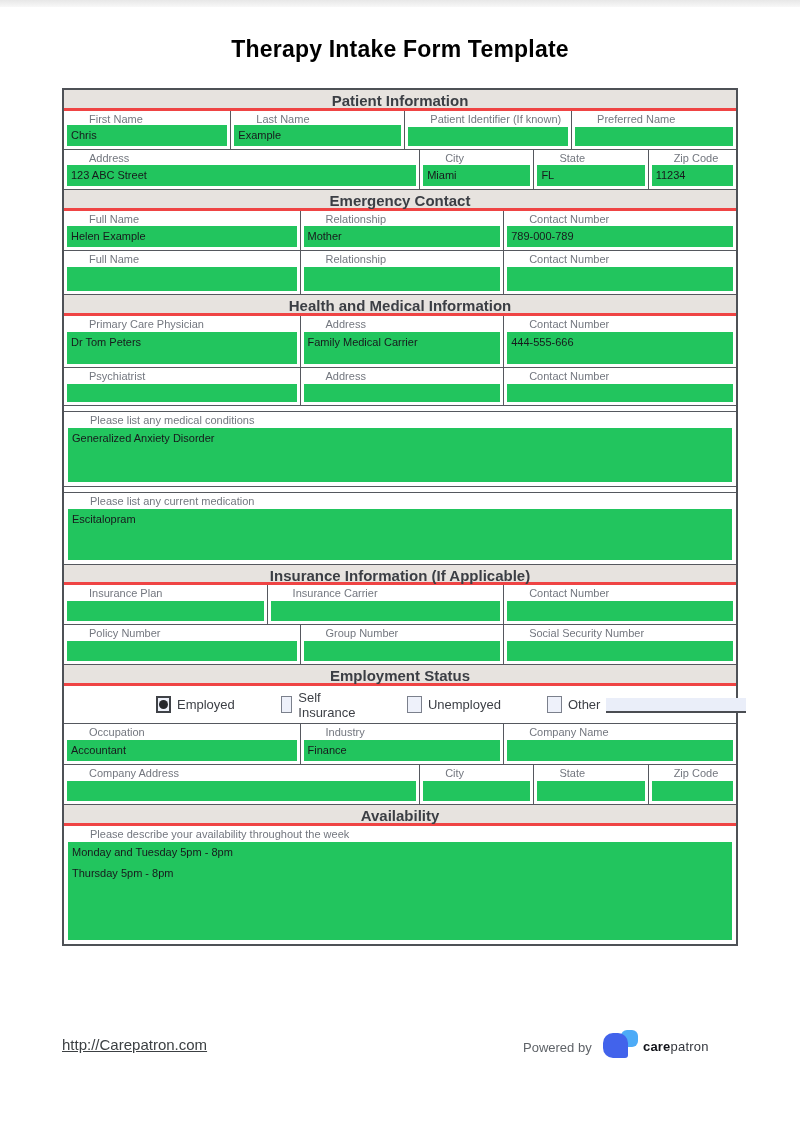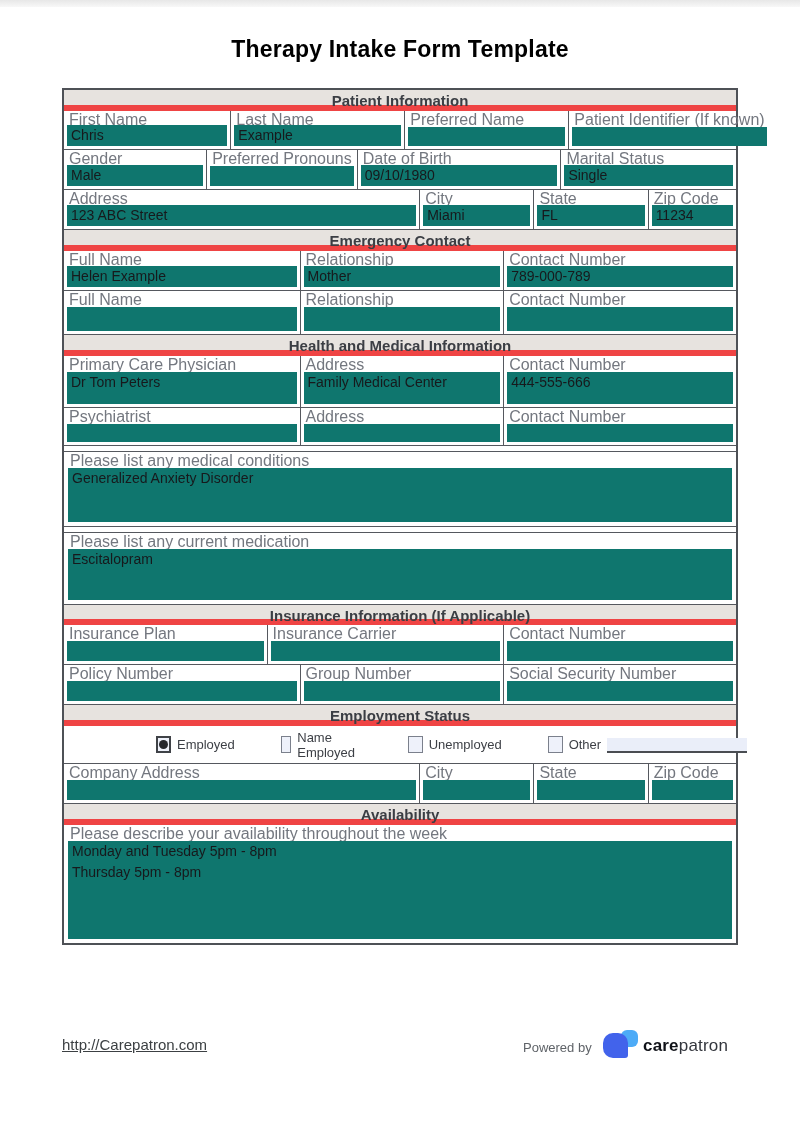--- a/index.html
+++ b/index.html
@@ -6,27 +6,27 @@
   body { font-family:"Liberation Sans", sans-serif; }
   .page { position:relative; width:800px; height:1137px; background:#fff; overflow:hidden; }
   .topstrip { position:absolute; top:0; left:0; right:0; height:7px;
               background:linear-gradient(#e7e7e7,#f8f8f8); }
   .title { position:absolute; top:36px; left:0; width:100%; text-align:center;
            font-size:23px; font-weight:bold; color:#000; letter-spacing:.2px; }
   .form { position:absolute; top:88px; left:62px; width:676px;
           border:2px solid #4e5156; box-sizing:border-box; background:#fff; }
   .sec-h { height:21px; line-height:21px; text-align:center; font-weight:bold;
            font-size:15px; color:#3b3e44; background:#e7e3df;
-           border-bottom:6px solid #ef4444; box-sizing:border-box; }
+           border-bottom:3px solid #ef4444; box-sizing:border-box; }
   .row { display:flex; border-bottom:1px solid #55585e; box-sizing:border-box; }
   .cell { box-sizing:border-box; border-right:1px solid #55585e;
           padding:2px 3px 3px 3px; display:flex; flex-direction:column; }
   .cell:last-child { border-right:none; }
-  .lbl { font-size:16px; color:#73777f; line-height:13px; padding:0 2px 1px 2px; white-space:nowrap; overflow:hidden; }
-  .val { background:#0f766e; flex:1; font-size:14px; color:#17191c;
+  .lbl { font-size:11px; color:#73777f; line-height:13px; padding:0 2px 1px 2px; white-space:nowrap; overflow:hidden;margin-left:20px; }
+  .val { background:#22c55e; flex:1; font-size:11px; color:#17191c;
          padding:0 4px; line-height:21px; white-space:pre-line; }
   .bigbox { border-bottom:1px solid #55585e; border-top:1px solid #55585e;
             box-sizing:border-box; padding:2px 4px 4px 4px; display:flex; flex-direction:column; }
   .gap { background:#fff; }
   .chkrow { display:flex; align-items:center; height:38px;
             border-bottom:1px solid #55585e; box-sizing:border-box; }
   .chk-item { display:flex; align-items:center; }
   .chk { width:15px; height:17px; border:1px solid #7b808c; background:#eef1fa;
          margin-right:6px; position:relative; box-sizing:border-box; }
   .chk.checked { border:2px solid #3f4247; }
@@ -37,21 +37,21 @@
            border-bottom:2px solid #4a4d52; margin-left:6px; margin-top:2px; }
   .f-link { position:absolute; left:62px; top:1036px; font-size:15px; color:#3c4043;
             text-decoration:underline; cursor:pointer; }
   .f-pb { position:absolute; left:523px; top:1040px; font-size:13px; color:#5f6368; }
   .logo { position:absolute; left:601px; top:1028px; display:flex; align-items:center; }
   .logo-icon { position:relative; width:40px; height:36px; }
   .bubble-light { position:absolute; right:3px; top:2px; width:17px; height:17px;
                   background:#4dabf7; border-radius:6px 6px 6px 2px; }
   .bubble-dark { position:absolute; left:2px; top:5px; width:25px; height:25px;
                  background:#4263eb; border-radius:10px 10px 3px 10px; }
-  .logo-text { font-size:17px; color:#15171c; margin-left:2px; letter-spacing:.2px; }
+  .logo-text { font-size:13px; color:#15171c; margin-left:2px; letter-spacing:.2px; }
   .logo-text .bold { font-weight:bold; color:#101218; }
   .logo-text .light { font-weight:normal; color:#33363d; }
 </style>
 </head>
 <body>
 
 <div class="page">
   <div class="topstrip"></div>
   <div class="title">Therapy Intake Form Template</div>
 
@@ -60,45 +60,27 @@
     <div class="sec-h">Patient Information</div>
     <div class="row" style="height:39px">
       <div class="cell" style="flex:0 0 24.9%">
         <div class="lbl">First Name</div>
         <div class="val">Chris</div>
       </div>
       <div class="cell" style="flex:0 0 25.9%">
         <div class="lbl">Last Name</div>
         <div class="val">Example</div>
       </div>
+      <div class="cell" style="flex:1">
+        <div class="lbl">Patient Identifier (If known)</div>
+        <div class="val"></div>
+      </div>
       <div class="cell" style="flex:0 0 24.4%">
         <div class="lbl">Preferred Name</div>
         <div class="val"></div>
-      </div>
-      <div class="cell" style="flex:1">
-        <div class="lbl">Patient Identifier (If known)</div>
-        <div class="val"></div>
-      </div>
-    </div>
-    <div class="row" style="height:40px">
-      <div class="cell" style="flex:0 0 21.3%">
-        <div class="lbl">Gender</div>
-        <div class="val">Male</div>
-      </div>
-      <div class="cell" style="flex:0 0 18.5%">
-        <div class="lbl">Preferred Pronouns</div>
-        <div class="val"></div>
-      </div>
-      <div class="cell" style="flex:0 0 30.3%">
-        <div class="lbl">Date of Birth</div>
-        <div class="val">09/10/1980</div>
-      </div>
-      <div class="cell" style="flex:1">
-        <div class="lbl">Marital Status</div>
-        <div class="val">Single</div>
       </div>
     </div>
     <div class="row" style="height:40px">
       <div class="cell" style="flex:0 0 53%">
         <div class="lbl">Address</div>
         <div class="val">123 ABC Street</div>
       </div>
       <div class="cell" style="flex:0 0 17%">
         <div class="lbl">City</div>
         <div class="val">Miami</div>
@@ -144,21 +126,21 @@
     </div>
 
     <div class="sec-h">Health and Medical Information</div>
     <div class="row" style="height:52px">
       <div class="cell" style="flex:0 0 35.2%">
         <div class="lbl">Primary Care Physician</div>
         <div class="val">Dr Tom Peters</div>
       </div>
       <div class="cell" style="flex:0 0 30.3%">
         <div class="lbl">Address</div>
-        <div class="val">Family Medical Center</div>
+        <div class="val">Family Medical Carrier</div>
       </div>
       <div class="cell" style="flex:1">
         <div class="lbl">Contact Number</div>
         <div class="val">444-555-666</div>
       </div>
     </div>
     <div class="row" style="height:38px">
       <div class="cell" style="flex:0 0 35.2%">
         <div class="lbl">Psychiatrist</div>
         <div class="val"></div>
@@ -214,30 +196,44 @@
     </div>
 
     <div class="sec-h">Employment Status</div>
     <div class="chkrow">
       <div class="chk-item" style="margin-left:92px">
         <span class="chk checked"></span>
         <span class="chk-label">Employed</span>
       </div>
       <div class="chk-item" style="margin-left:46px">
         <span class="chk"></span>
-        <span class="chk-label">Name Employed</span>
+        <span class="chk-label">Self Insurance</span>
       </div>
       <div class="chk-item" style="margin-left:48px">
         <span class="chk"></span>
         <span class="chk-label">Unemployed</span>
       </div>
       <div class="chk-item" style="margin-left:46px">
         <span class="chk"></span>
         <span class="chk-label">Other</span>
         <span class="blank"></span>
+      </div>
+    </div>
+    <div class="row" style="height:41px">
+      <div class="cell" style="flex:0 0 35.2%">
+        <div class="lbl">Occupation</div>
+        <div class="val">Accountant</div>
+      </div>
+      <div class="cell" style="flex:0 0 30.3%">
+        <div class="lbl">Industry</div>
+        <div class="val">Finance</div>
+      </div>
+      <div class="cell" style="flex:1">
+        <div class="lbl">Company Name</div>
+        <div class="val"></div>
       </div>
     </div>
     <div class="row" style="height:40px">
       <div class="cell" style="flex:0 0 53%">
         <div class="lbl">Company Address</div>
         <div class="val"></div>
       </div>
       <div class="cell" style="flex:0 0 17%">
         <div class="lbl">City</div>
         <div class="val"></div>

